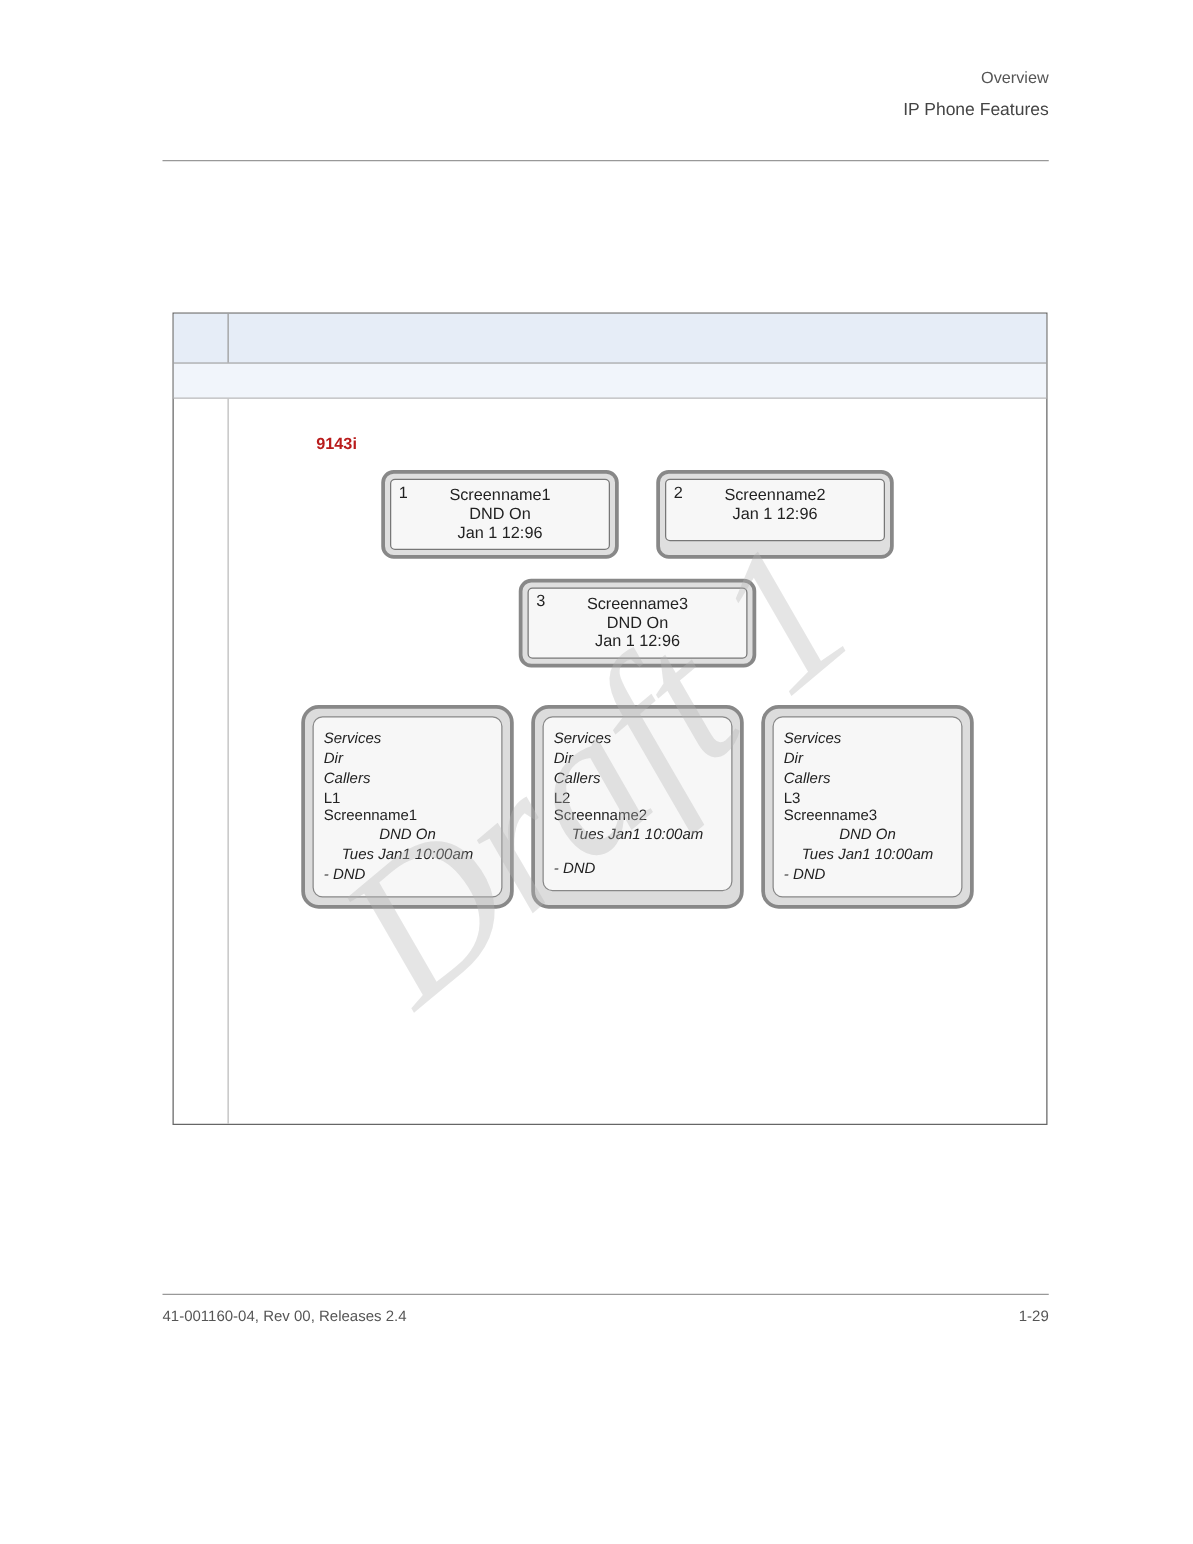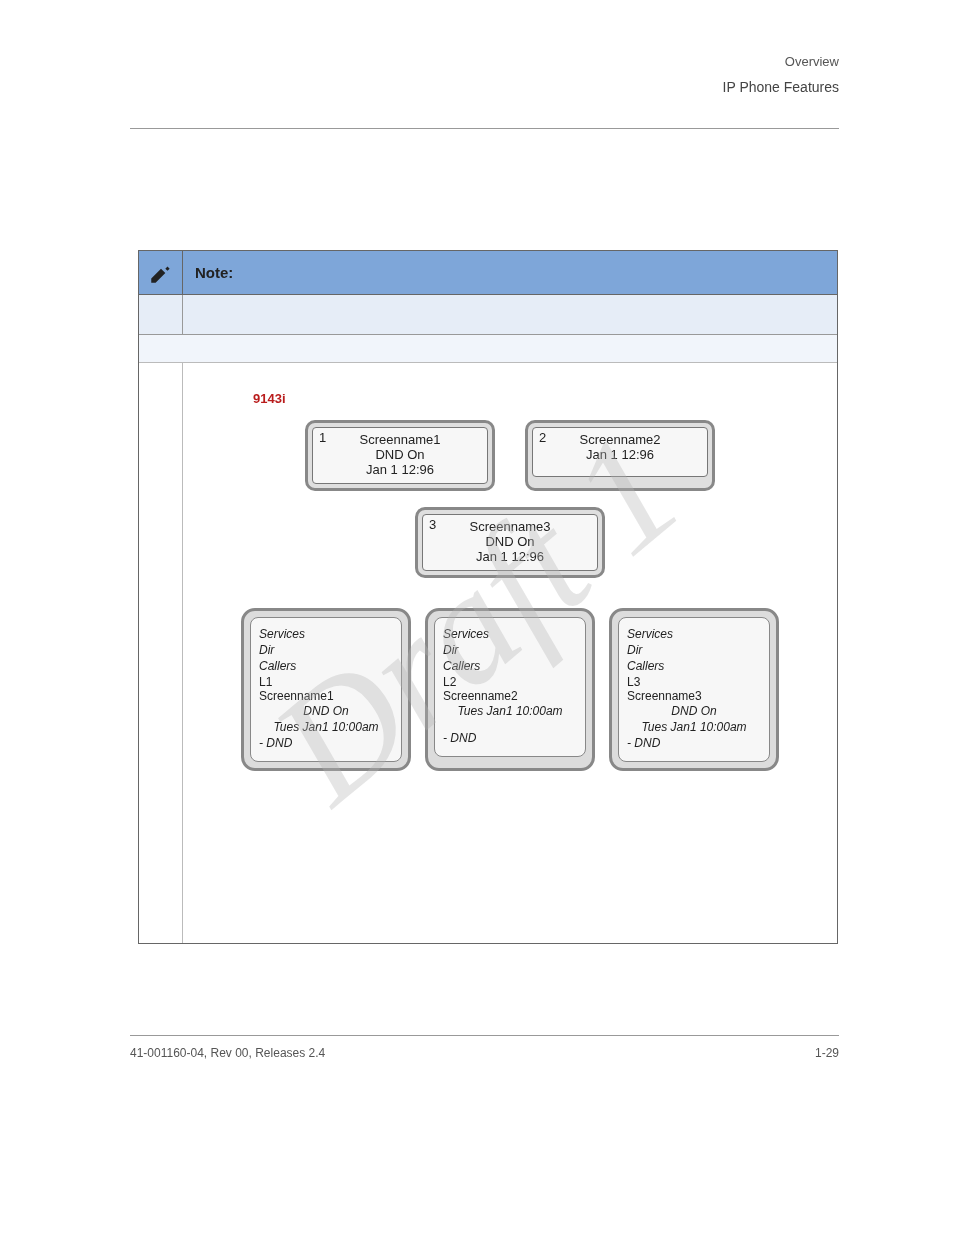--- a/index.html
+++ b/index.html
@@ -195,28 +195,20 @@
 
 <div class="watermark">Draft 1</div>
 
 <div class="header-region">
   <div class="header-right">Overview</div>
   <div class="header-title">IP Phone Features</div>
   <hr class="header-rule">
 </div>
 
 <div class="content-box">
-  <div class="box-header">
-    <div class="icon-cell">
-      <svg width="26" height="26" viewBox="0 0 24 24">
-        <path fill="#222" d="M3 17l9-9 4 4-9 9H3v-4zm15-11l2 2-2 2-2-2 2-2z"></path>
-      </svg>
-    </div>
-    <div class="note-title">Note:</div>
-  </div>
   <div class="box-row2">
     <div class="left-cell"></div>
     <div></div>
   </div>
   <div class="box-row3"></div>
 
   <div class="box-body">
     <div class="body-left-gutter"></div>
     <div class="body-main">
 

